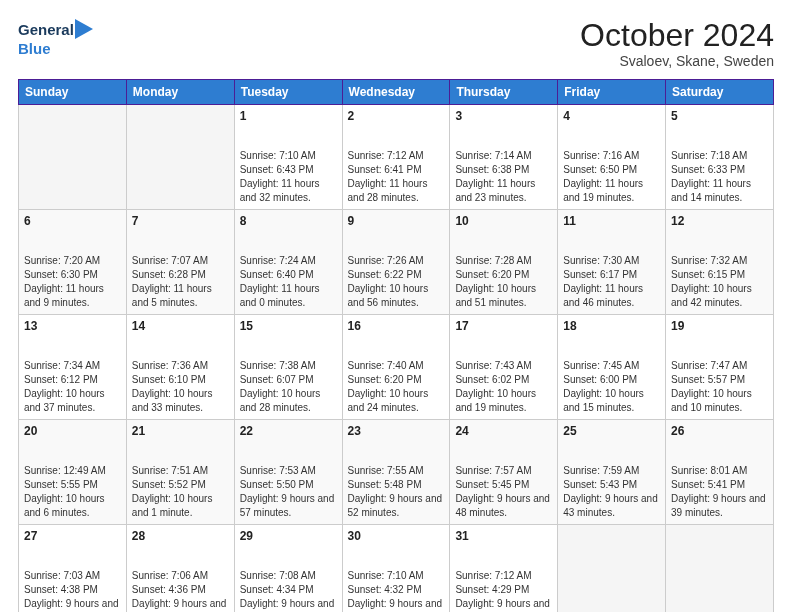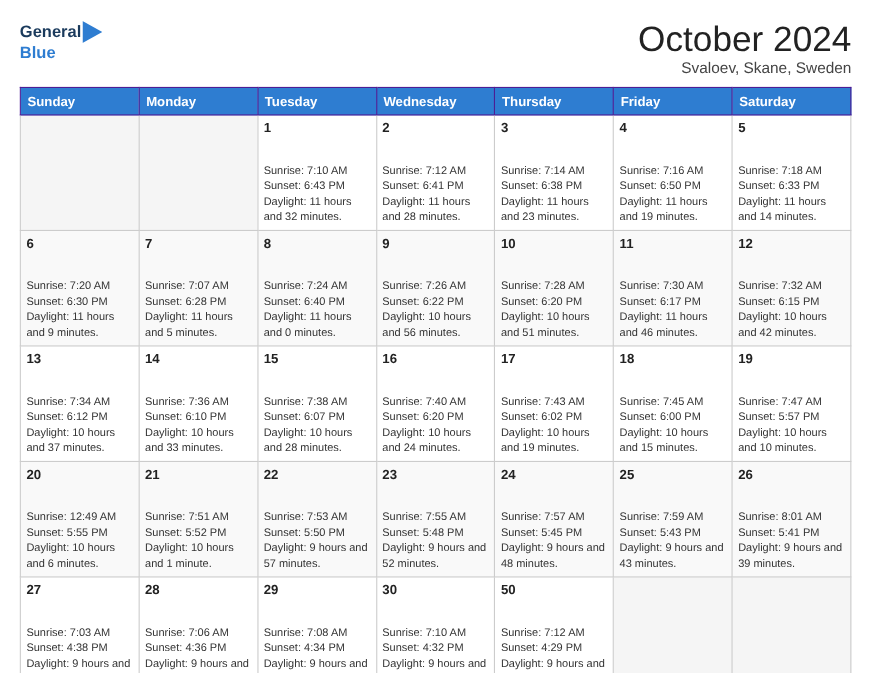--- a/index.html
+++ b/index.html
@@ -255,21 +255,21 @@
           </td>
           <td>
             <span class="day-number">29</span>
             <div class="day-info"><span>Sunrise: 7:08 AM</span><br><span>Sunset: 4:34 PM</span><br><span>Daylight: 9 hours and 26 minutes.</span></div>
           </td>
           <td>
             <span class="day-number">30</span>
             <div class="day-info"><span>Sunrise: 7:10 AM</span><br><span>Sunset: 4:32 PM</span><br><span>Daylight: 9 hours and 21 minutes.</span></div>
           </td>
           <td>
-            <span class="day-number">50</span>
+            <span class="day-number">31</span>
             <div class="day-info"><span>Sunrise: 7:12 AM</span><br><span>Sunset: 4:29 PM</span><br><span>Daylight: 9 hours and 17 minutes.</span></div>
           </td>
           <td class="empty"></td>
           <td class="empty"></td>
         </tr>
       </tbody>
   </table>
 </div>
 
 </body></html>

